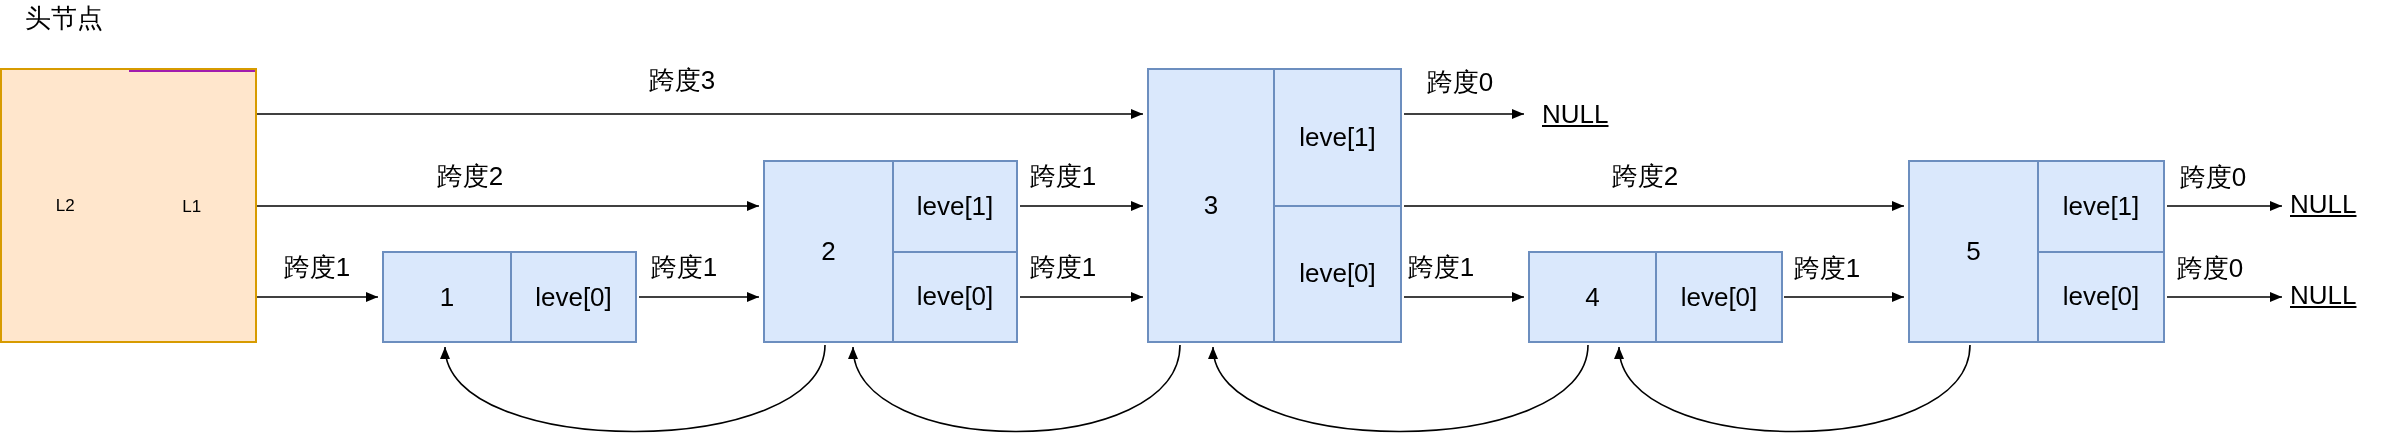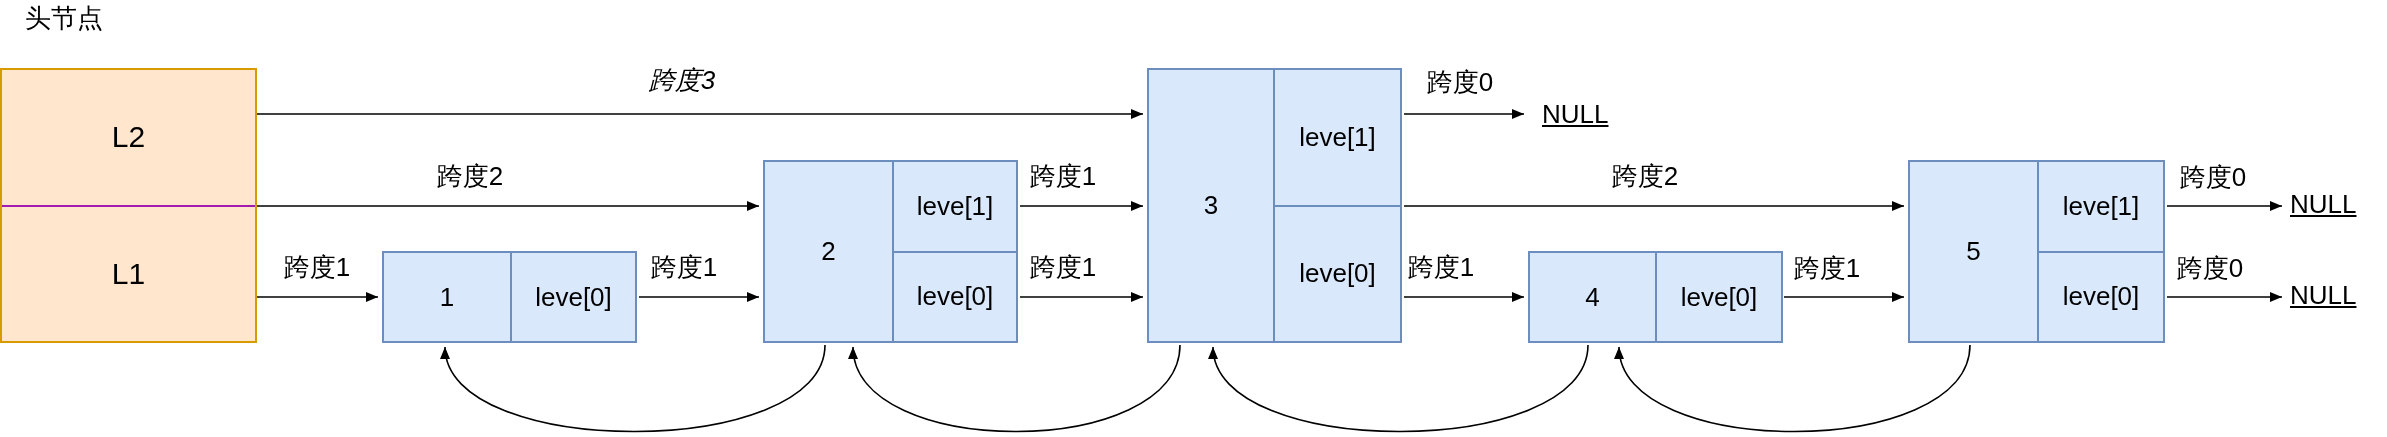--- a/index.html
+++ b/index.html
@@ -15,23 +15,23 @@
   .title{
     position:absolute;left:25px;top:2px;
     font-size:26px;line-height:32px;white-space:nowrap;
   }
   .node{
     position:absolute;display:flex;box-sizing:border-box;
     background:#dae8fc;border:2px solid #6c8ebf;
     font-size:26px;
   }
   .hnode{
-    position:absolute;display:flex;flex-direction:column;box-sizing:border-box;
+    position:absolute;display:flex;box-sizing:border-box;
     background:#ffe6cc;border:2px solid #d79b00;
-    font-size:30px;
+    font-size:17px;
   }
   .hrow{flex:1;display:flex;align-items:center;justify-content:center;}
   .hrow + .hrow{border-top:2px solid #a21caf;}
   .val{display:flex;align-items:center;justify-content:center;border-right:2px solid #6c8ebf;box-sizing:border-box;}
   .col{flex:1;display:flex;flex-direction:column;}
   .cell{flex:1;display:flex;align-items:center;justify-content:center;}
   .cell + .cell{border-top:2px solid #6c8ebf;}
   .elabel{
     position:absolute;transform:translate(-50%,-50%);
     font-size:26px;line-height:30px;white-space:nowrap;
@@ -110,21 +110,21 @@
   </div>
 
   <div class="node" style="left:1908px;top:160px;width:257px;height:183px;">
     <div class="val" style="width:129px;">5</div>
     <div class="col">
       <div class="cell">leve[1]</div>
       <div class="cell">leve[0]</div>
     </div>
   </div>
 
-  <div class="elabel" style="left:682px;top:80px;font-style:italic;">跨度3</div>
+  <div class="elabel" style="left:682px;top:80px;">跨度3</div>
   <div class="elabel" style="left:470px;top:176px;">跨度2</div>
   <div class="elabel" style="left:317px;top:267px;">跨度1</div>
   <div class="elabel" style="left:684px;top:267px;">跨度1</div>
   <div class="elabel" style="left:1063px;top:176px;">跨度1</div>
   <div class="elabel" style="left:1063px;top:267px;">跨度1</div>
   <div class="elabel" style="left:1460px;top:82px;">跨度0</div>
   <div class="elabel" style="left:1645px;top:176px;">跨度2</div>
   <div class="elabel" style="left:1441px;top:267px;">跨度1</div>
   <div class="elabel" style="left:1827px;top:268px;">跨度1</div>
   <div class="elabel" style="left:2213px;top:177px;">跨度0</div>

